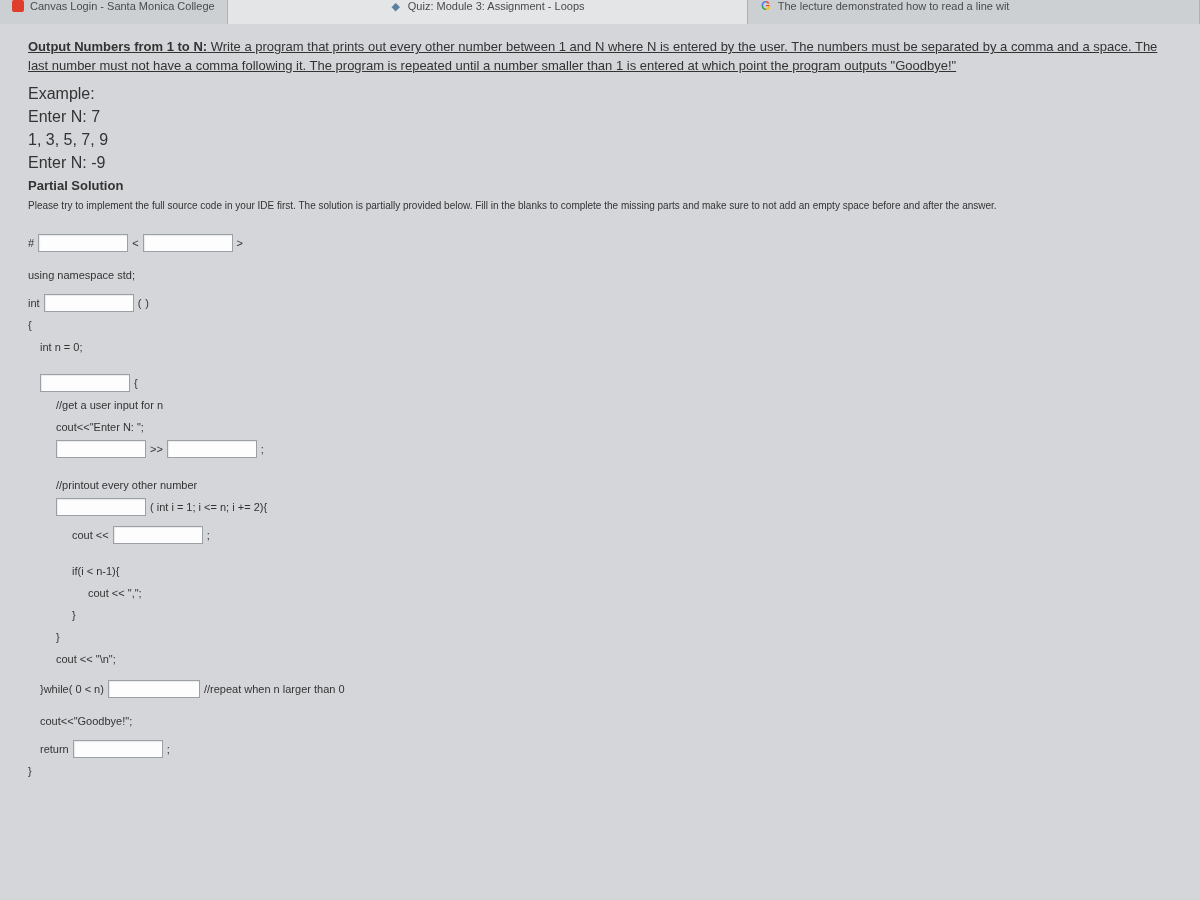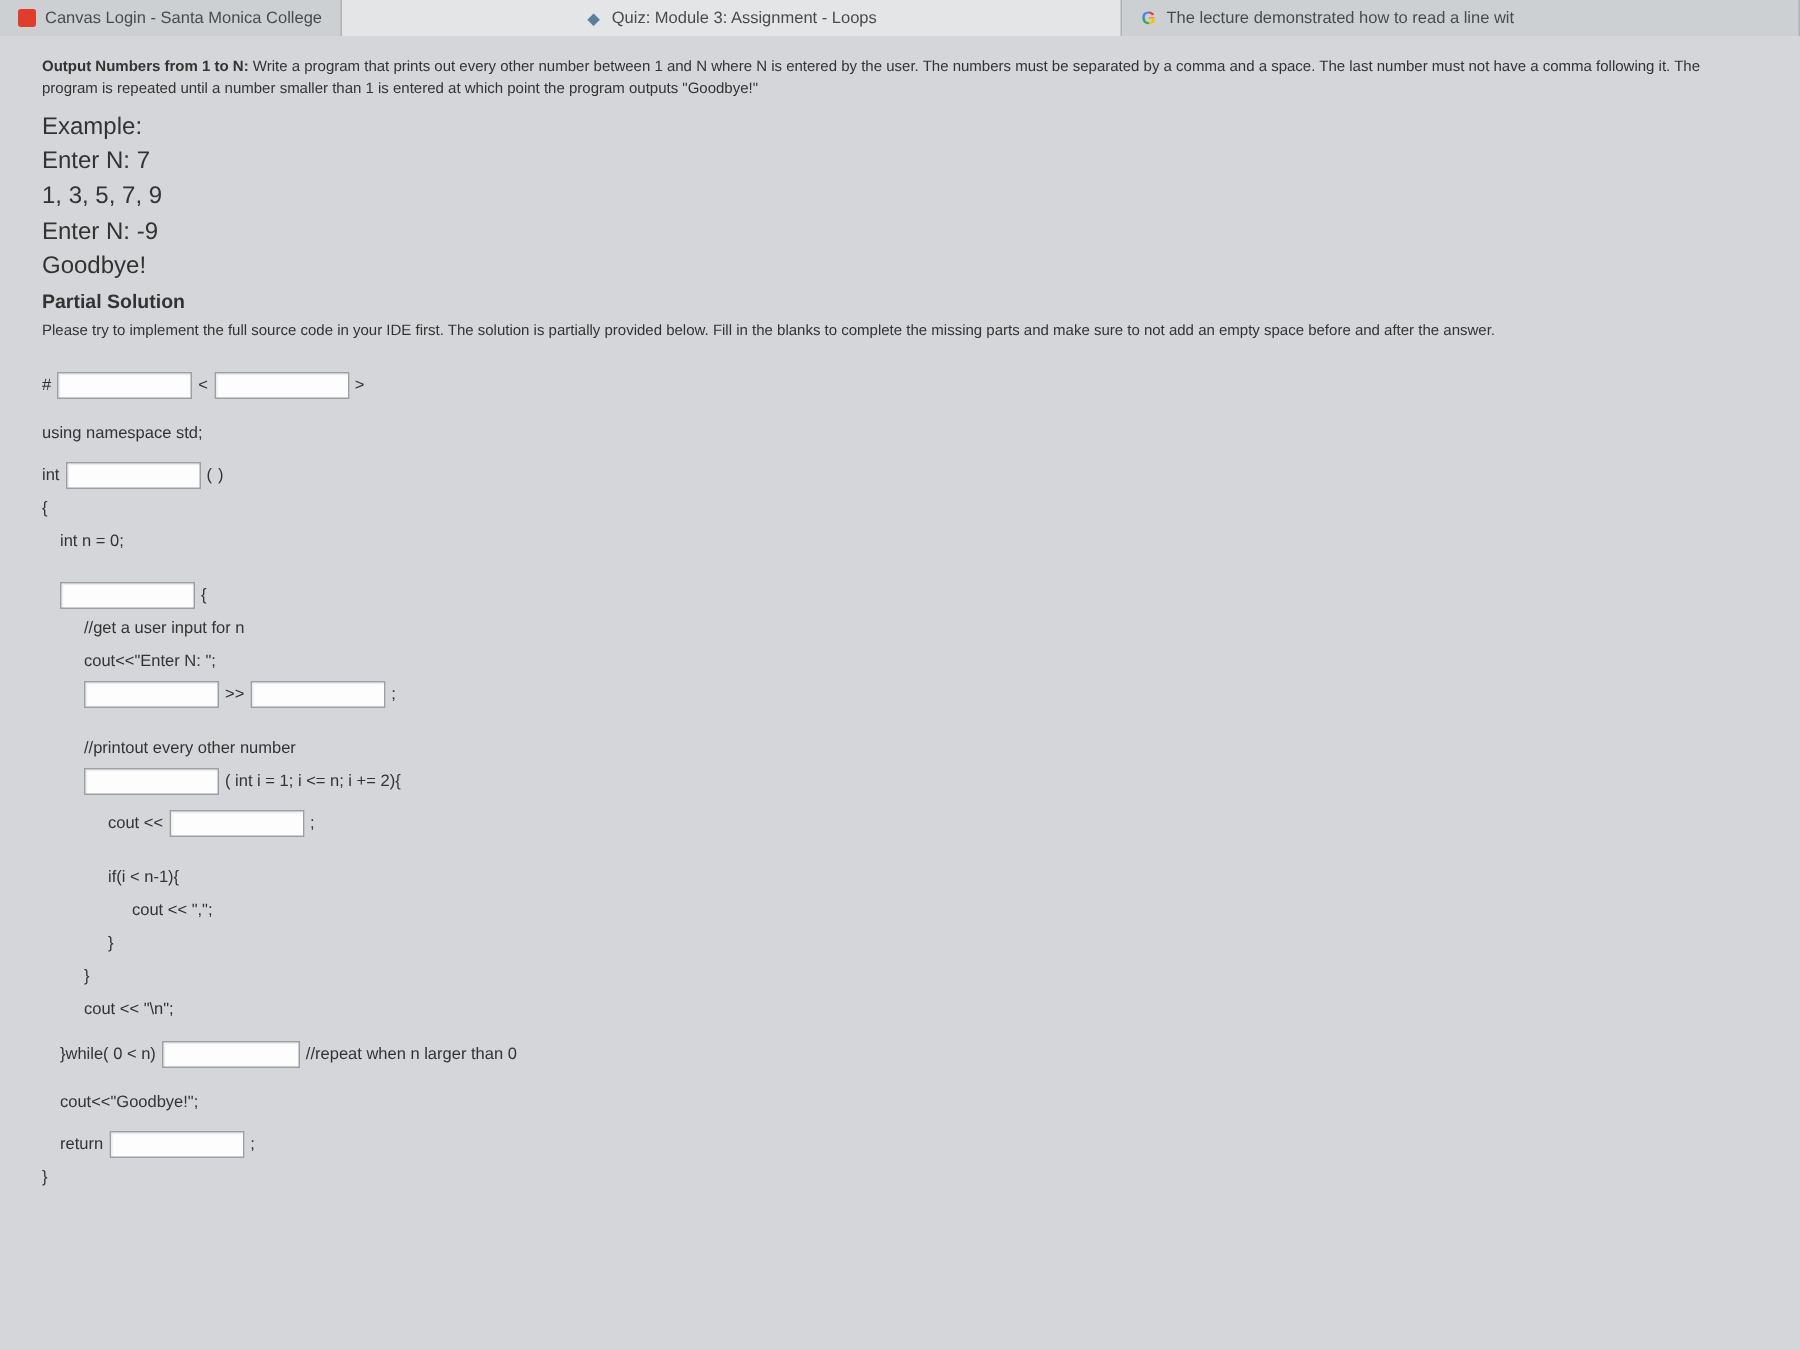--- a/index.html
+++ b/index.html
@@ -14,45 +14,45 @@
   }
   .tabbar {
     display: flex;
     height: 24px;
     background: #c8cbce;
     align-items: stretch;
     overflow: hidden;
   }
   .tab {
     display: flex;
-    align-items: center;
     gap: 6px;
     padding: 0 12px;
     border-right: 1px solid #aeb1b5;
     color: #4a4a4a;
     font-size: 11px;
     white-space: nowrap;
     background: #cdd0d3;
   }
   .tab.active { background: #e3e5e7; }
   .tab .favicon { width: 12px; height: 12px; display:inline-flex; align-items:center; justify-content:center; }
   .content {
     padding: 14px 28px 10px 28px;
   }
   .section-title {
     font-weight: bold;
     font-size: 13px;
     color: #333;
     margin: 4px 0 6px 0;
   }
   .statement {
-    font-size: 10px;
+    font-size: 13px;
     color: #333;
     line-height: 1.45;
     margin-bottom: 6px;
+    text-decoration: underline;
   }
   .statement b { font-weight: bold; }
   .example { font-size: 16px; color:#333; line-height:1.45; margin-bottom:4px; }
   .partial-instr { font-size:10px; color:#333; line-height:1.45; margin-bottom:18px; }
   .code {
     font-family: Arial, Helvetica, sans-serif;
     font-size: 11px;
     color: #333;
     line-height: 2.0;
   }
@@ -102,21 +102,20 @@
 
   <p class="statement">
     <b>Output Numbers from 1 to N:</b><span> Write a program that prints out every other number between 1 and N where N is entered by the user. The numbers must be separated by a comma and a space. The last number must not have a comma following it. The program is repeated until a number smaller than 1 is entered at which point the program outputs "Goodbye!"</span>
   </p>
 
   <div class="example">
     <div>Example:</div>
     <div>Enter N: 7</div>
     <div>1, 3, 5, 7, 9</div>
     <div>Enter N: -9</div>
-    <div>Goodbye!</div>
   </div>
 
   <div class="section-title">Partial Solution</div>
 
   <p class="partial-instr">Please try to implement the full source code in your IDE first. The solution is partially provided below. Fill in the blanks to complete the missing parts and make sure to not add an empty space before and after the answer.</p>
 
   <div class="code">
 
     <div class="row">
       <span>#</span>

